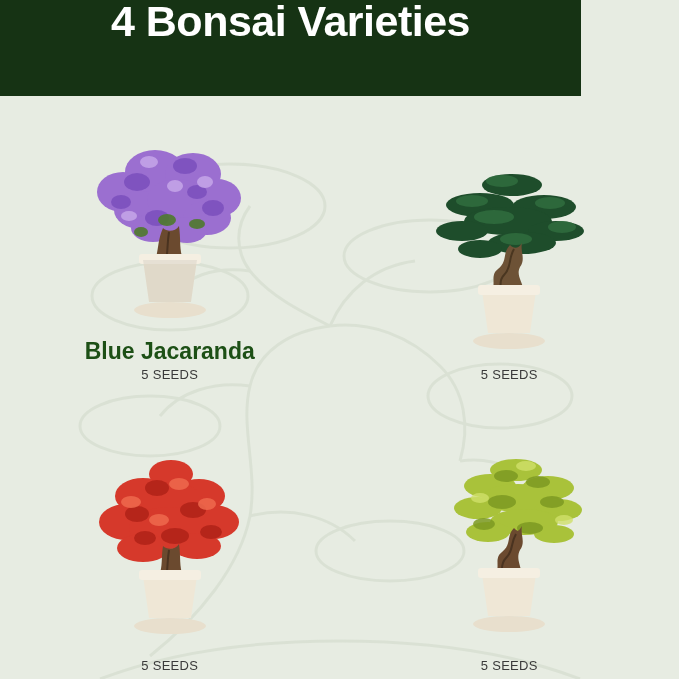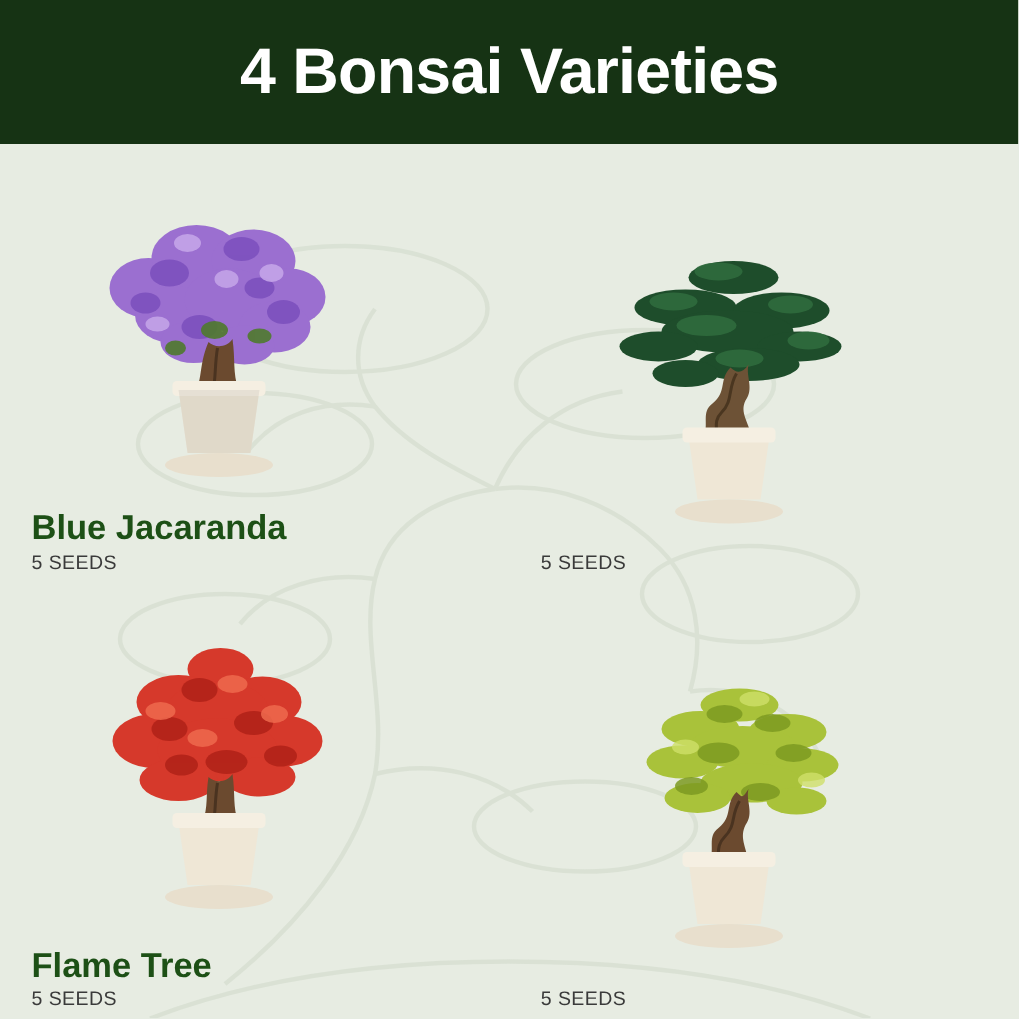--- a/index.html
+++ b/index.html
@@ -18,25 +18,24 @@
     width: 679px;
     height: 679px;
     background: #e7ece2;
     overflow: hidden;
   }
 
   
   .banner {
     position: absolute;
     left: 0; top: 0;
-    width: 679px;
+    width: 581px;
     height: 96px;
     background: #163314;
     display: flex;
-    align-items: center;
     justify-content: center;
     z-index: 5;
   }
   .banner-title {
     color: #ffffff;
     font-size: 43px;
     font-weight: bold;
     letter-spacing: -0.5px;
     line-height: 1;
     text-align: center;
@@ -60,24 +59,23 @@
     height: 583px;
     display: grid;
     grid-template-columns: 1fr 1fr;
     grid-template-rows: 1fr 1fr;
     z-index: 2;
   }
   .cell {
     position: relative;
     display: flex;
     flex-direction: column;
-    align-items: flex-start;
+    align-items: center;
     justify-content: flex-end;
     padding-bottom: 6px;
-    margin-left: 21px;
   }
   .plant-art {
     width: 250px;
     height: 215px;
     display: block;
   }
   .cell-name {
     font-size: 23px;
     font-weight: bold;
     color: #1d5016;
@@ -230,21 +228,20 @@
           <ellipse cx="114" cy="80" rx="10" ry="6"></ellipse>
         </g>
 
         <path d="M118 106 C116 118 118 126 114 136 L138 136 C134 126 136 118 134 104 C130 110 122 110 118 106 Z" fill="#6b4a2f"></path>
         <path d="M124 110 C122 122 123 130 121 136" stroke="#4a3320" stroke-width="2" fill="none"></path>
 
         <path d="M98 136 L152 136 L146 178 L104 178 Z" fill="#efe7d6"></path>
         <rect x="94" y="130" width="62" height="10" rx="3" fill="#f5efe2"></rect>
         <ellipse cx="125" cy="186" rx="36" ry="8" fill="#e8dfcd"></ellipse>
       </svg>
-      <div class="cell-name">Flame Tree</div>
       <div class="cell-seeds">5 SEEDS</div>
     </div>
 
     <div class="cell bottom">
       <svg class="plant-art" viewBox="0 0 250 215" aria-hidden="true">
         <g fill="#a9c23a">
           <ellipse cx="132" cy="30" rx="26" ry="11"></ellipse>
           <ellipse cx="106" cy="46" rx="26" ry="12"></ellipse>
           <ellipse cx="164" cy="48" rx="26" ry="12"></ellipse>
           <ellipse cx="134" cy="58" rx="36" ry="14"></ellipse>

